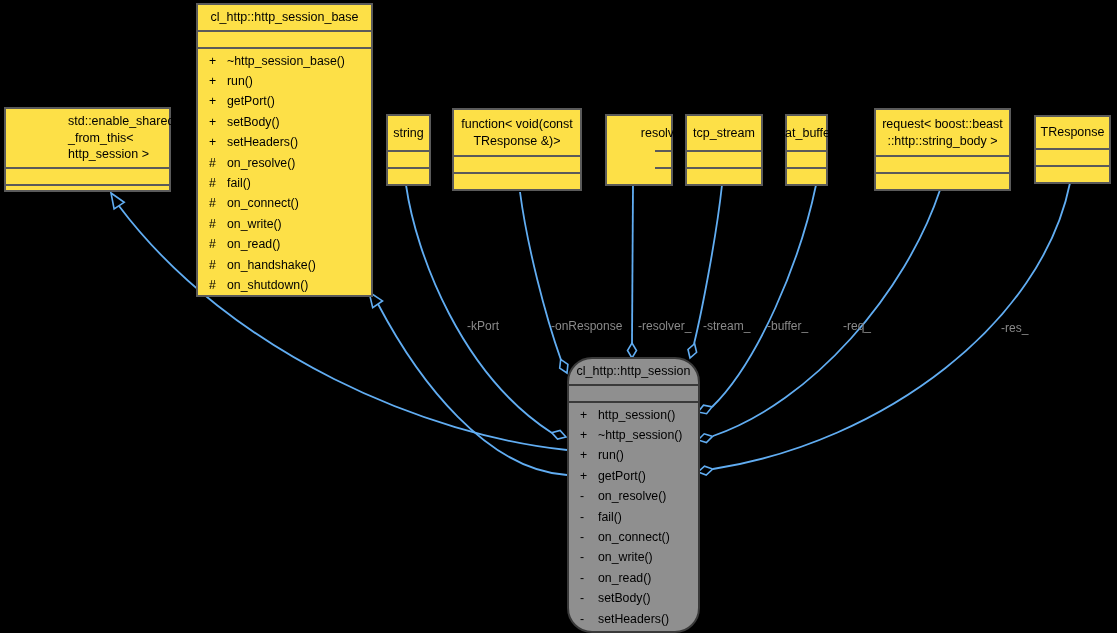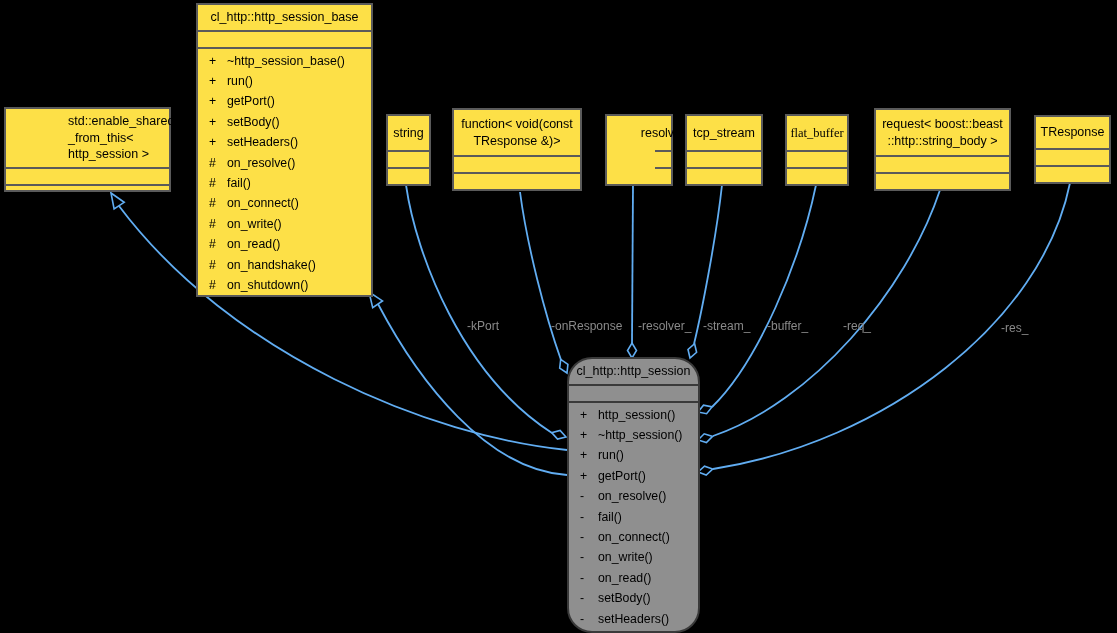--- a/index.html
+++ b/index.html
@@ -134,21 +134,21 @@
     <div class="n-attrs"></div>
     <div class="n-methods"></div>
   </div>
 
   <div class="node leaf" style="left:685px;top:114px;width:78px;height:72px;">
     <div class="n-title">tcp_stream</div>
     <div class="n-attrs"></div>
     <div class="n-methods"></div>
   </div>
 
-  <div class="node leaf" style="left:785px;top:114px;width:64px;height:72px;font-family:Liberation Serif, serif;">
+  <div class="node leaf" style="left:785px;top:114px;width:43px;height:72px;">
     <div class="n-title">flat_buffer</div>
     <div class="n-attrs"></div>
     <div class="n-methods"></div>
   </div>
 
   <div class="node leaf" style="left:1034px;top:115px;width:77px;height:69px;">
     <div class="n-title">TResponse</div>
     <div class="n-attrs"></div>
     <div class="n-methods"></div>
   </div>

